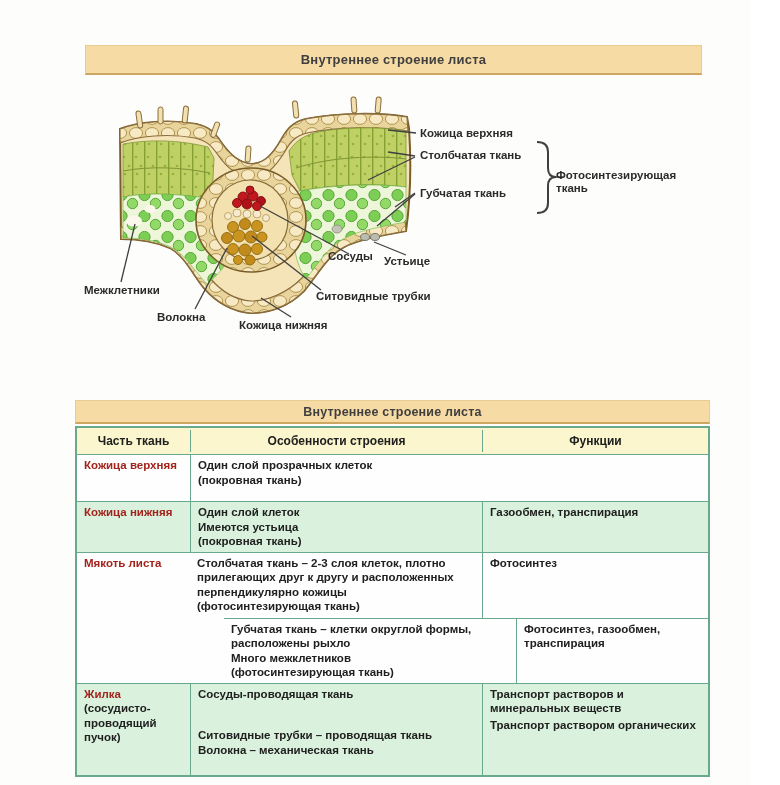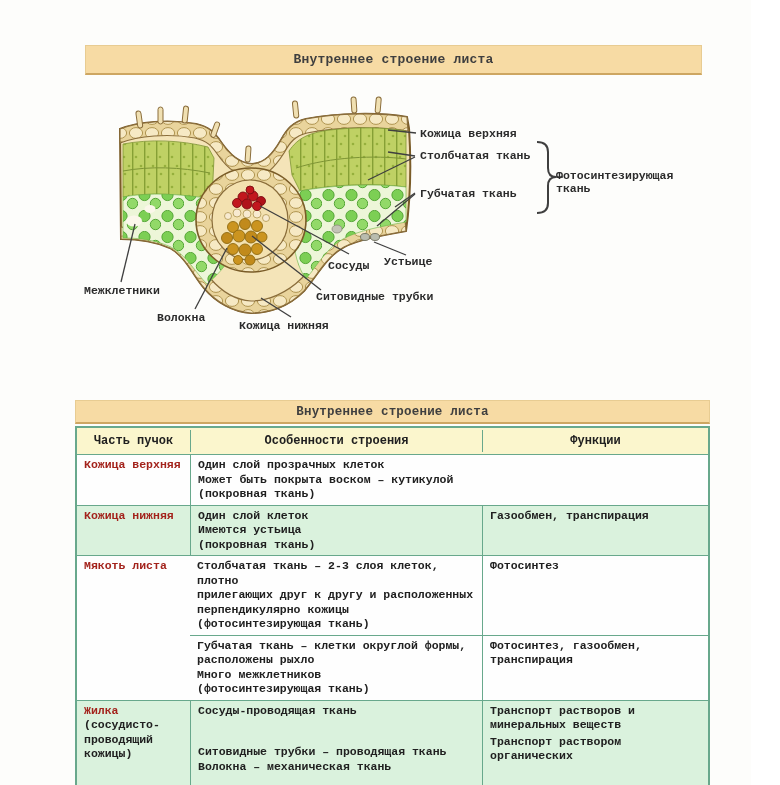--- a/index.html
+++ b/index.html
@@ -1,18 +1,18 @@
 <!DOCTYPE html>
 <html><head>
 <meta charset="utf-8">
 <style>
   html,body{margin:0;padding:0;background:#ffffff;}
   #page{
     position:relative;width:751px;height:785px;background:#fdfdfb;
-    font-family:Liberation Mono, monospace;overflow:hidden;
+    font-family:Liberation Sans, sans-serif;overflow:hidden;
   }
   .banner{
     position:absolute;background:#f7dba4;border:1px solid #e8cc92;
     border-bottom:2px solid #cda662;box-sizing:border-box;
     display:flex;align-items:center;justify-content:center;
     font-size:13px;font-weight:700;color:#3f3f3f;letter-spacing:.2px;
   }
   #banner-top{left:85px;top:45px;width:617px;height:30px;}
   #banner-table{left:75px;top:400px;width:635px;height:24px;font-size:12.5px;}
 
@@ -35,21 +35,21 @@
   .c1{width:113px;flex:0 0 113px;}
   .c2{width:292px;flex:0 0 292px;border-left:1.5px solid #68a88c;}
   .c3{flex:1;border-left:1.5px solid #68a88c;}
   .hdr{background:#fbf6cd;min-height:26px;align-items:center;}
   .hdr .cell{padding:4px 4px;text-align:center;font-size:12px;width:100%;}
   .row-white{background:#fefefe;}
   .row-green{background:#daf2dd;}
   .partname{color:#a3231c;}
   .subwrap{display:flex;flex-direction:column;flex:1;}
   .subrow{display:flex;box-sizing:border-box;}
-  .subrow + .subrow{border-top:1.5px solid #68a88c;}
+  .subrow + .subrow{border-top:1.5px solid #68a88c;margin-left:34px;}
   .subrow .c2{border-left:1.5px solid #68a88c;}
   .gap1{margin-top:27px;}
   .gap2{margin-top:0;}
   .gap3{margin-top:2px;}
   svg{position:absolute;left:0;top:0;}
 </style>
 </head>
 <body>
 
 <div id="page">
@@ -188,42 +188,41 @@
     <path d="M 537,142 C 545,142 548,146 548,152 L 548,168
       C 548,175 551,177 556,177 C 551,177 548,179 548,186 L 548,203
       C 548,209 545,213 537,213" fill="none" stroke="#3f3f3f" stroke-width="2"></path>
     <path d="M 556,177 L 563,177" stroke="#3f3f3f" stroke-width="1.5"></path>
   </svg>
 
   <div class="dlabel" style="left:420px;top:127px">Кожица верхняя</div>
   <div class="dlabel" style="left:420px;top:149px">Столбчатая ткань</div>
   <div class="dlabel" style="left:420px;top:187px">Губчатая ткань</div>
   <div class="dlabel center" style="left:556px;top:169px;width:148px">Фотосинтезирующая ткань</div>
-  <div class="dlabel" style="left:328px;top:259px">Сосуды</div>
+  <div class="dlabel" style="left:328px;top:250px">Сосуды</div>
   <div class="dlabel" style="left:384px;top:255px">Устьице</div>
   <div class="dlabel" style="left:316px;top:290px">Ситовидные трубки</div>
   <div class="dlabel" style="left:84px;top:284px">Межклетники</div>
   <div class="dlabel" style="left:157px;top:311px">Волокна</div>
   <div class="dlabel" style="left:239px;top:319px">Кожица нижняя</div>
 
   <div class="banner" id="banner-table">Внутреннее строение листа</div>
 
   <div id="tbl">
 
     <div class="trow hdr">
-      <div class="cell c1">Часть пучок</div>
+      <div class="cell c1">Часть ткань</div>
       <div class="cell c2">Особенности строения</div>
       <div class="cell c3">Функции</div>
     </div>
 
     <div class="trow row-white" style="min-height:47px">
       <div class="cell c1 partname">Кожица верхняя</div>
       <div class="cell c2">
         <div>Один слой прозрачных клеток</div>
-        <div>Может быть покрыта воском – кутикулой</div>
         <div>(покровная ткань)</div>
       </div>
     </div>
 
     <div class="trow row-green" style="min-height:48px">
       <div class="cell c1 partname">Кожица нижняя</div>
       <div class="cell c2">
         <div>Один слой клеток</div>
         <div>Имеются устьица</div>
         <div>(покровная ткань)</div>
@@ -260,21 +259,21 @@
           </div>
         </div>
       </div>
     </div>
 
     <div class="trow row-green" style="min-height:92px">
       <div class="cell c1">
         <div class="partname">Жилка</div>
         <div>(сосудисто-</div>
         <div>проводящий</div>
-        <div>кожицы)</div>
+        <div>пучок)</div>
       </div>
       <div class="cell c2">
         <div>Сосуды-проводящая ткань</div>
         <div class="gap1">Ситовидные трубки – проводящая ткань</div>
         <div class="gap2">Волокна – механическая ткань</div>
       </div>
       <div class="cell c3">
         <div>Транспорт растворов и</div>
         <div>минеральных веществ</div>
         <div class="gap3">Транспорт раствором органических</div>

